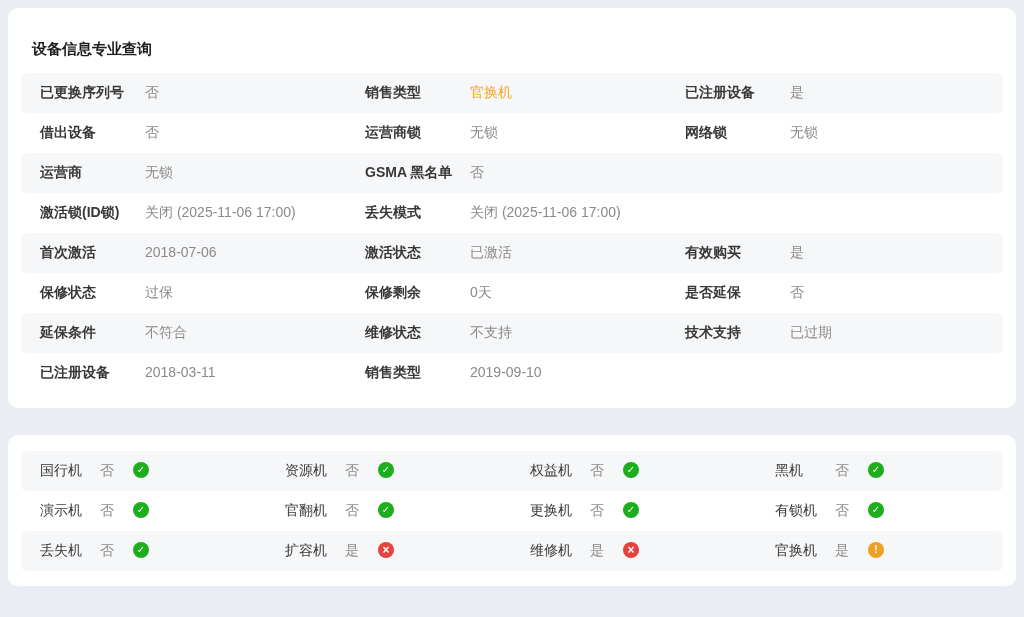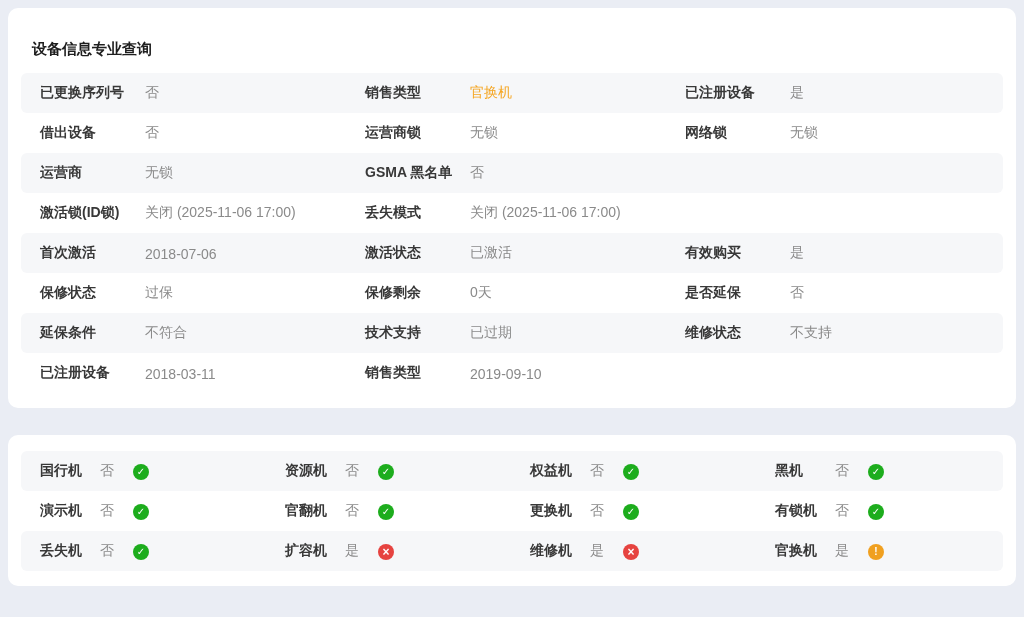--- a/index.html
+++ b/index.html
@@ -19,25 +19,25 @@
     margin:16px 11px 15px 11px;line-height:18px;
   }
   .rows .row{
     height:40px;border-radius:6px;
     display:grid;align-items:center;
     padding:0 19px;box-sizing:border-box;
   }
   .rows .row:nth-child(odd){background:#f6f7f9;}
   .info-rows .row{grid-template-columns:325px 320px 1fr;}
   .type-rows .row{grid-template-columns:245px 245px 245px 1fr;}
-  .cell{display:flex;align-items:flex-end;min-width:0;}
+  .cell{display:flex;align-items:flex-start;min-width:0;}
   .lbl{width:105px;flex:none;color:#383838;font-weight:600;}
   .val{color:#8a8a8a;white-space:nowrap;}
   .val.accent{color:#f5a623;}
-  .lbl2{width:60px;flex:none;color:#383838;font-weight:700;}
+  .lbl2{width:60px;flex:none;color:#383838;font-weight:400;}
   .val2{width:33px;flex:none;color:#8a8a8a;}
   .icon{
     width:16px;height:16px;border-radius:50%;flex:none;
     display:inline-flex;align-items:center;justify-content:center;
     color:#fff;font-weight:700;font-size:10px;line-height:1;
   }
   .icon.ok{background:#1dad1d;}
   .icon.bad{background:#e64340;}
   .icon.warn{background:#f0a020;}
   .icon.ok::after{content:"\2713";}
@@ -132,26 +132,26 @@
         <span class="val">否</span>
       </div>
     </div>
 
     <div class="row">
       <div class="cell">
         <span class="lbl">延保条件</span>
         <span class="val">不符合</span>
       </div>
       <div class="cell">
+        <span class="lbl">维修状态</span>
+        <span class="val">不支持</span>
+      </div>
+      <div class="cell">
         <span class="lbl">技术支持</span>
         <span class="val">已过期</span>
-      </div>
-      <div class="cell">
-        <span class="lbl">维修状态</span>
-        <span class="val">不支持</span>
       </div>
     </div>
 
     <div class="row">
       <div class="cell">
         <span class="lbl">已注册设备</span>
         <span class="val">2018-03-11</span>
       </div>
       <div class="cell">
         <span class="lbl">销售类型</span>

